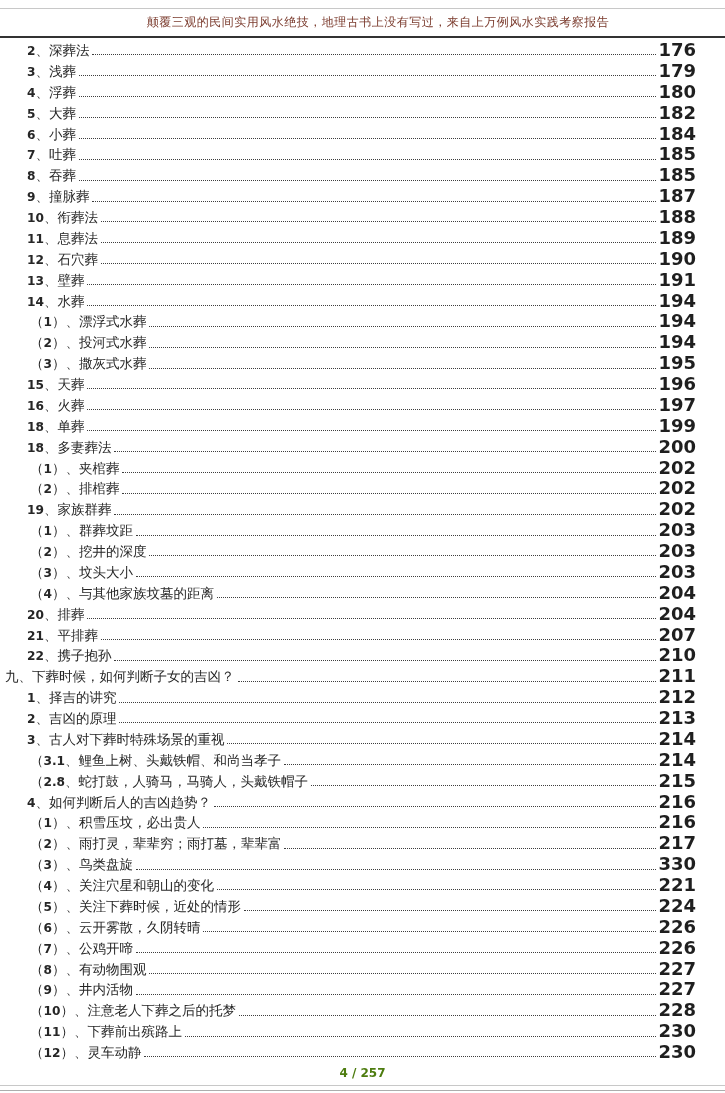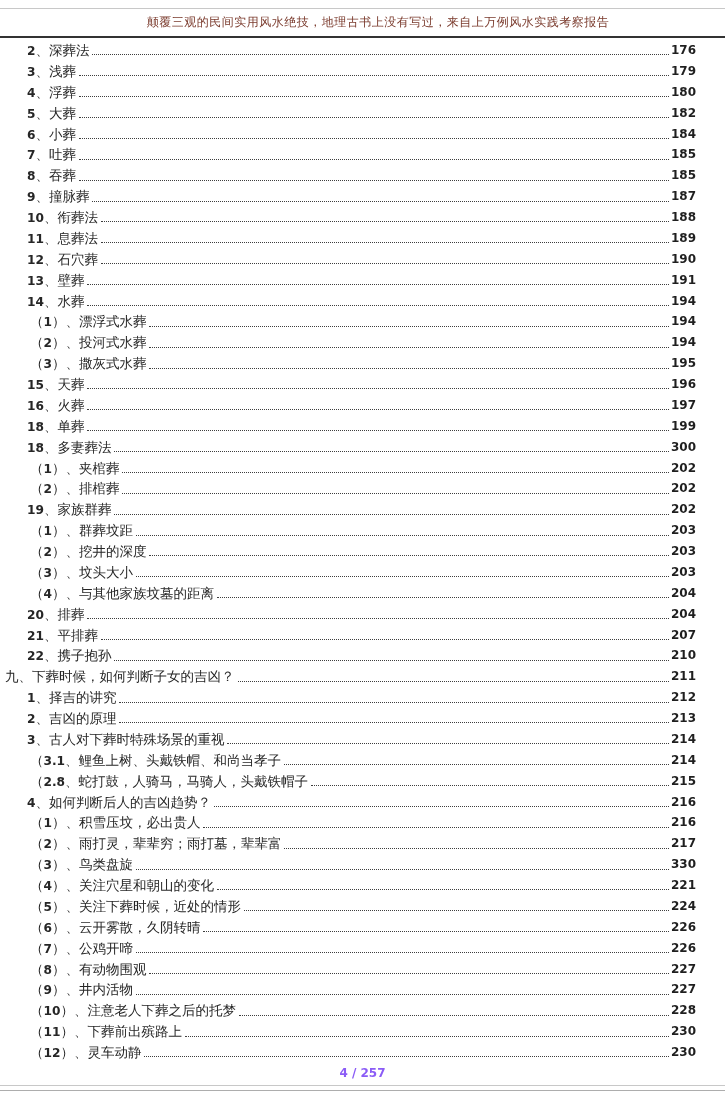--- a/index.html
+++ b/index.html
@@ -52,31 +52,31 @@
   }
   .dots { flex: 1; min-width: 8px; overflow: hidden; position: relative; }
   .dots::after {
     content: "";
     position: absolute; left: 3px; right: 2px; bottom: 5.5px;
     border-bottom: 1.8px dotted #3e3e3e;
   }
   .pg {
     font-family: "DejaVu Sans", "Liberation Sans", sans-serif;
     font-weight: bold;
-    font-size: 12px;
+    font-size: 18px;
     color: #1f1f1f;
   }
 
   .footer {
     position: absolute; top: 1066px; left: 0; right: 0;
     text-align: center;
     font-family: "DejaVu Sans", "Liberation Sans", sans-serif;
     font-weight: bold;
     font-size: 12px;
-    color: #8b5cf6;
+    color: #4d7c0f;
   }
   .bottom-rule-1 {
     position: absolute; top: 1085px; left: 0; right: 0;
     height: 1px; background: #c8c8c8;
   }
   .bottom-rule-2 {
     position: absolute; top: 1090px; left: 0; right: 0;
     height: 1px; background: #adadad;
   }
 </style>
@@ -183,21 +183,21 @@
     <span class="pg">197</span>
   </div>
       <div class="row lvl1">
     <span class="label"><span class="num">18</span>、单葬</span>
     <span class="dots"></span>
     <span class="pg">199</span>
   </div>
       <div class="row lvl1">
     <span class="label"><span class="num">18</span>、多妻葬法</span>
     <span class="dots"></span>
-    <span class="pg">300</span>
+    <span class="pg">200</span>
   </div>
       <div class="row lvl2">
     <span class="label">（<span class="num">1</span>）、夹棺葬</span>
     <span class="dots"></span>
     <span class="pg">202</span>
   </div>
       <div class="row lvl2">
     <span class="label">（<span class="num">2</span>）、排棺葬</span>
     <span class="dots"></span>
     <span class="pg">202</span>

